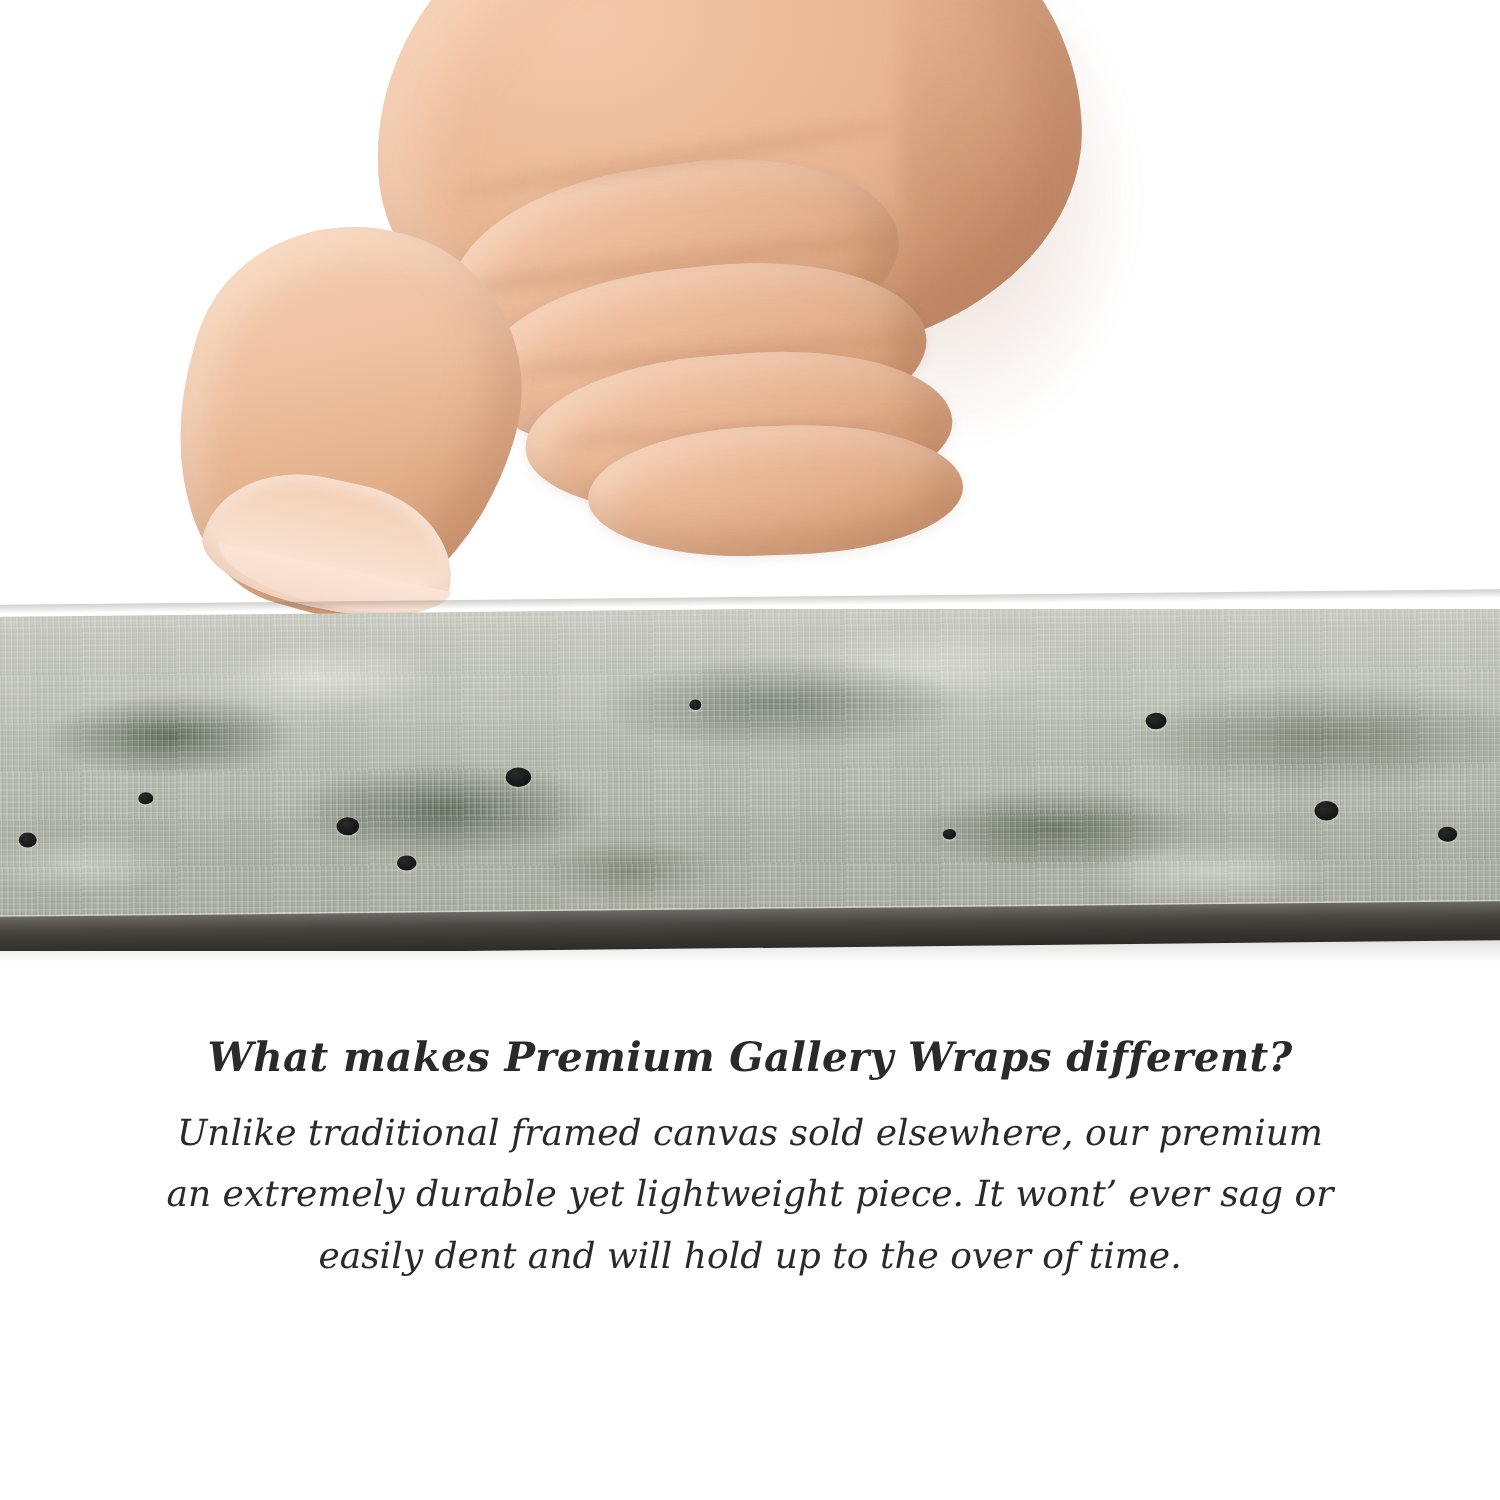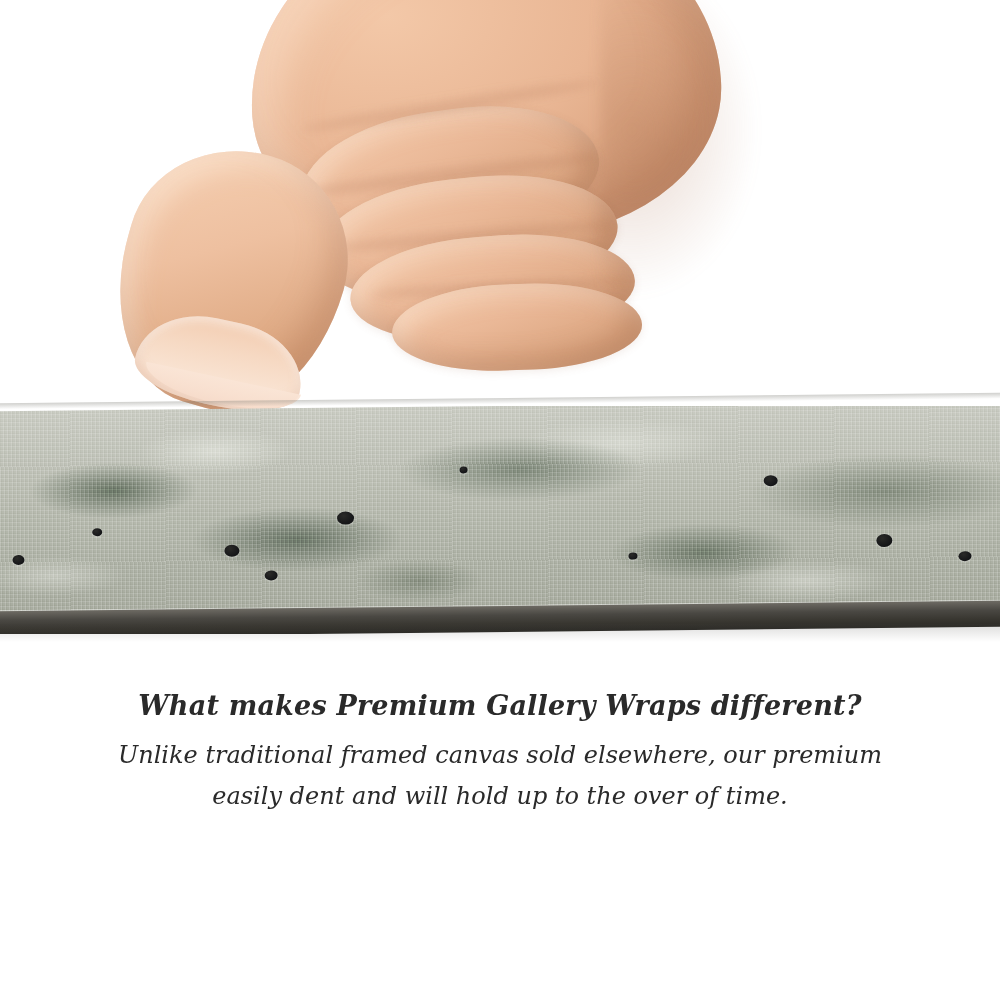--- a/index.html
+++ b/index.html
@@ -258,16 +258,17 @@
       <div class="pit" style="left:468px;top:60px;width:8px;height:7px;"></div>
     </div>
     <div class="slab-edge-hl"></div>
     <div class="slab-edge"></div>
   </div>
   <div class="slab-shadow"></div>
 
   <div class="caption">
     <div class="headline">What makes Premium Gallery Wraps different?</div>
     <div class="line">Unlike traditional framed canvas sold elsewhere, our premium</div>
+    <div class="line">an extremely durable yet lightweight piece. It wont’ ever sag or</div>
     <div class="line">easily dent and will hold up to the over of time.</div>
   </div>
 
 </div>
 
 </body></html>

